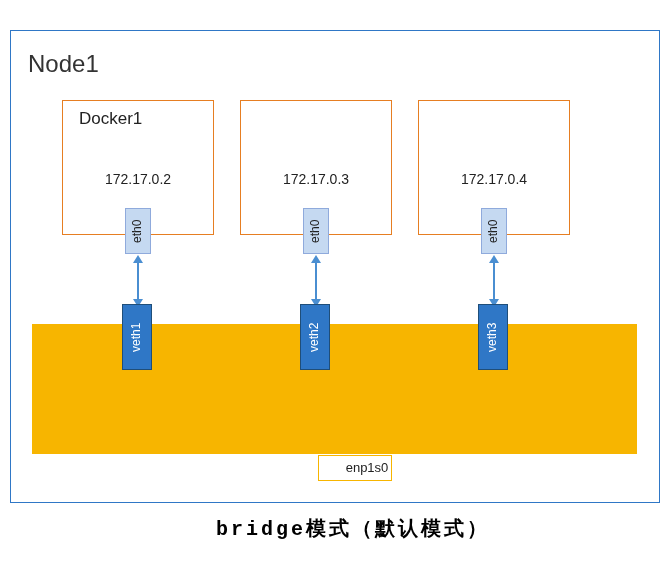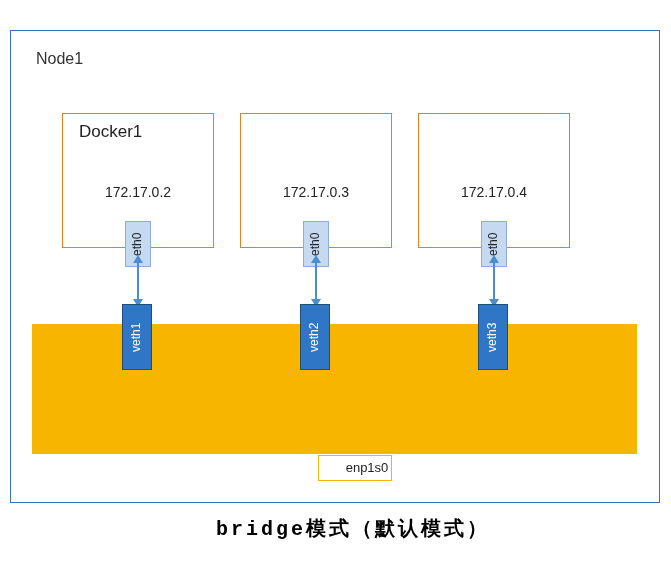--- a/index.html
+++ b/index.html
@@ -15,32 +15,31 @@
   .outer {
     position: absolute;
     left: 10px;
     top: 30px;
     width: 650px;
     height: 473px;
     border: 1px solid #2f77c6;
   }
   .node-label {
     position: absolute;
-    left: 36px;
+    left: 28px;
     top: 50px;
-    font-size: 16px;
+    font-size: 24px;
     color: #333;
   }
   .docker-box {
     position: absolute;
     top: 100px;
     width: 152px;
     height: 135px;
     border: 1px solid #e67e22;
-    margin-top: 13px;
   }
   .docker-title {
     font-size: 17px;
     color: #222;
     margin: 8px 0 0 16px;
   }
   .ip {
     position: absolute;
     top: 70px;
     width: 100%;

